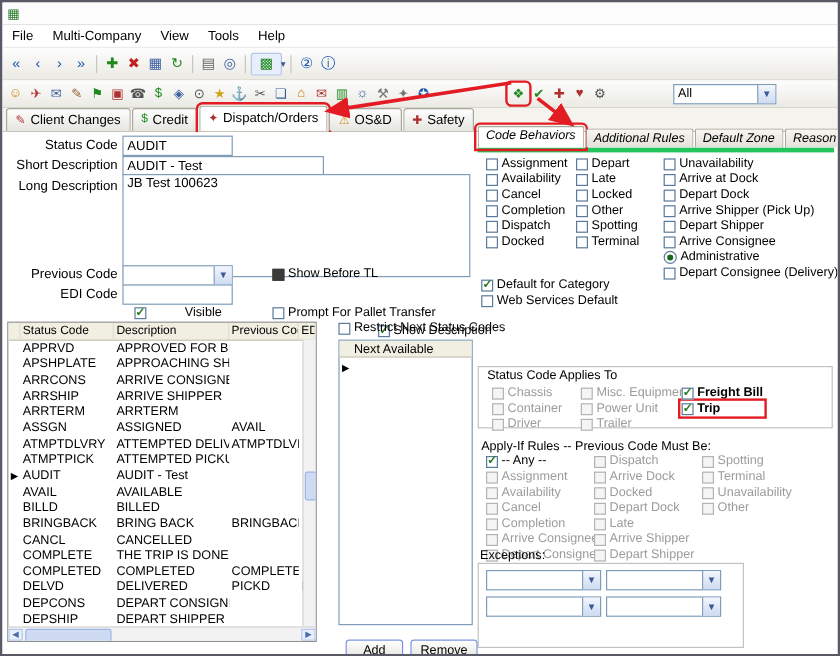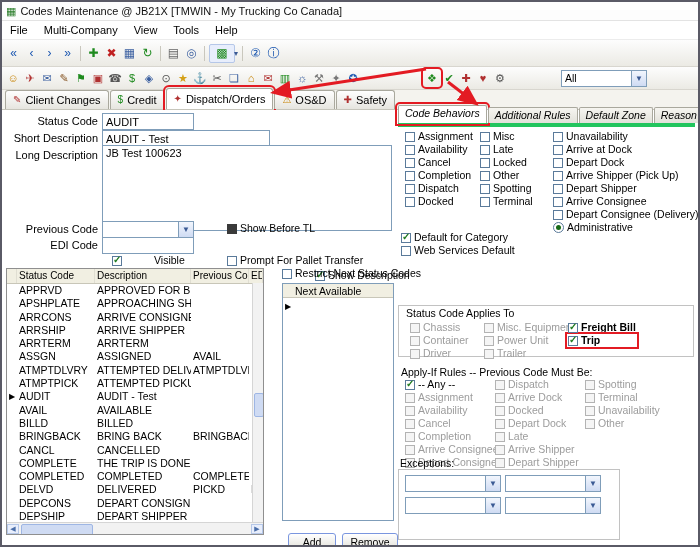--- a/index.html
+++ b/index.html
@@ -84,21 +84,20 @@
   
   .ann{outline:2px solid #e31b23;outline-offset:1px;}
   .annot{position:absolute;left:0;top:0;width:700px;height:547px;pointer-events:none;z-index:50;}
 </style>
 </head>
 <body>
 
 <div class="window">
   <div class="titlebar">
     <span class="appicon">▦</span>
-    <span class="wtitle">Codes Maintenance @ JB21X [TMWIN - My Trucking Co Canada]</span>
   </div>
   <div class="menubar" id="menubar">
       <span class="mi">File</span>
       <span class="mi">Multi-Company</span>
       <span class="mi">View</span>
       <span class="mi">Tools</span>
       <span class="mi">Help</span>
     </div>
   <div class="toolbar tb1" id="toolbar1">
       <span class="ticon" style="color: rgb(26, 86, 176);">«</span>
@@ -222,21 +221,21 @@
           <span class="lb">Dispatch</span>
         </span>
         <span class="ck">
           <span class="box"></span>
           <span class="lb">Docked</span>
         </span>
       </div>
     <div class="vcol" id="bcol2" style="left:478px;top:21px">
         <span class="ck">
           <span class="box"></span>
-          <span class="lb">Misc</span>
+          <span class="lb">Depart</span>
         </span>
         <span class="ck">
           <span class="box"></span>
           <span class="lb">Late</span>
         </span>
         <span class="ck">
           <span class="box"></span>
           <span class="lb">Locked</span>
         </span>
         <span class="ck">
@@ -269,28 +268,28 @@
           <span class="box"></span>
           <span class="lb">Arrive Shipper (Pick Up)</span>
         </span>
         <span class="ck">
           <span class="box"></span>
           <span class="lb">Depart Shipper</span>
         </span>
         <span class="ck">
           <span class="box"></span>
           <span class="lb">Arrive Consignee</span>
-        </span>
-        <span class="ck">
-          <span class="box"></span>
-          <span class="lb">Depart Consignee (Delivery)</span>
         </span>
         <span class="ck">
           <span class="rad on"></span>
           <span class="lb">Administrative</span>
+        </span>
+        <span class="ck">
+          <span class="box"></span>
+          <span class="lb">Depart Consignee (Delivery)</span>
         </span>
       </div>
 
     <div id="stable">
       <div class="thead" id="thead">
           <span></span>
           <span>Status Code</span>
           <span>Description</span>
           <span>Previous Code</span>
           <span>ED</span>

